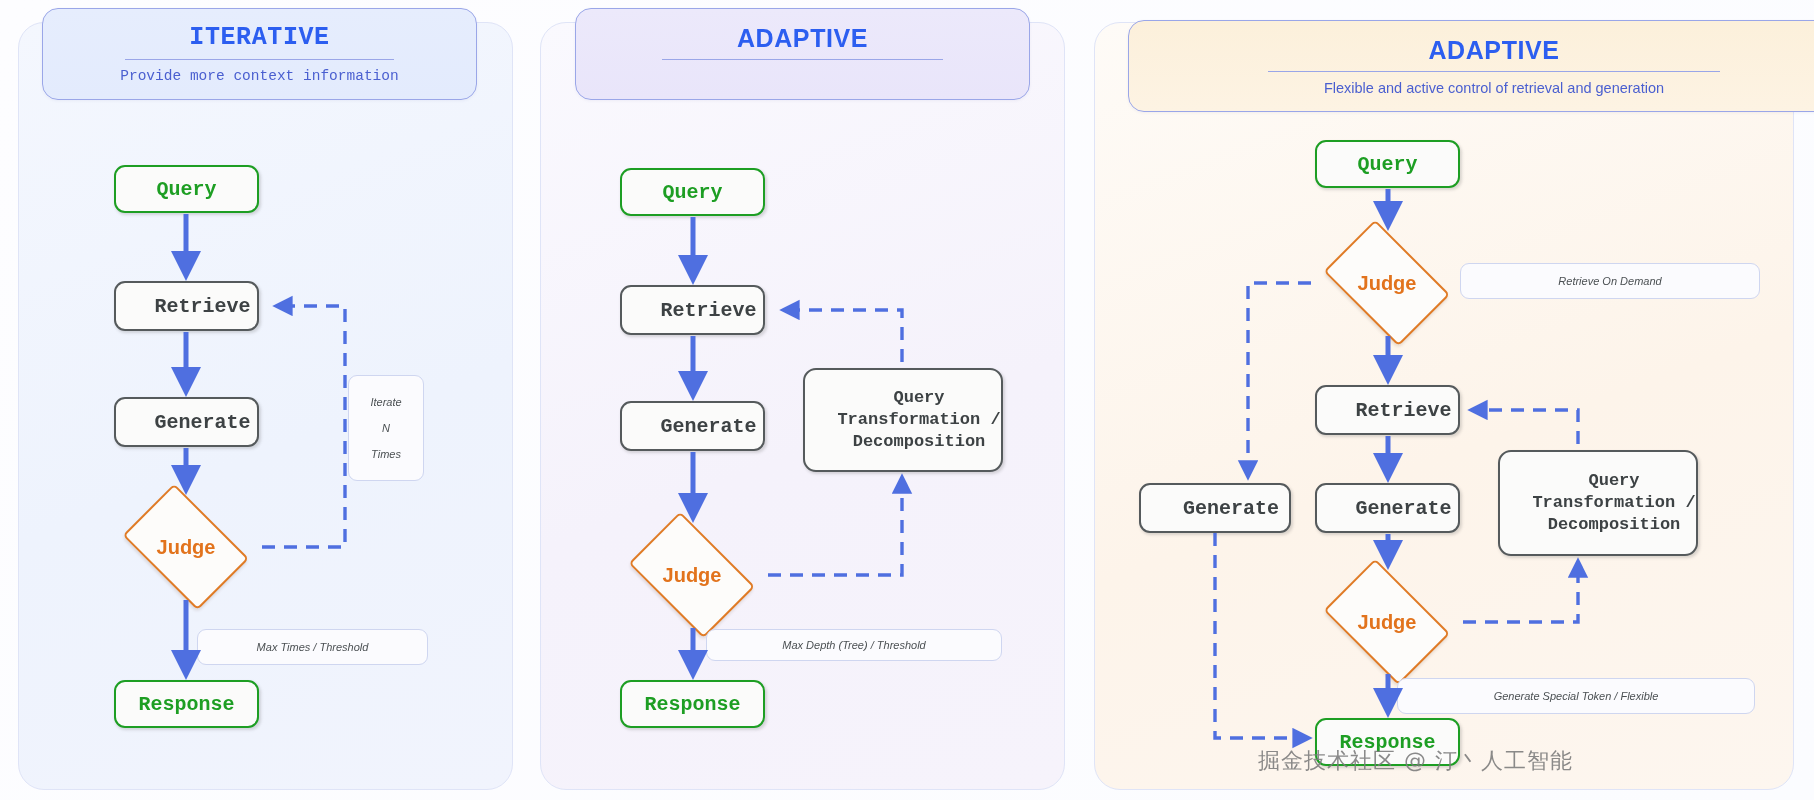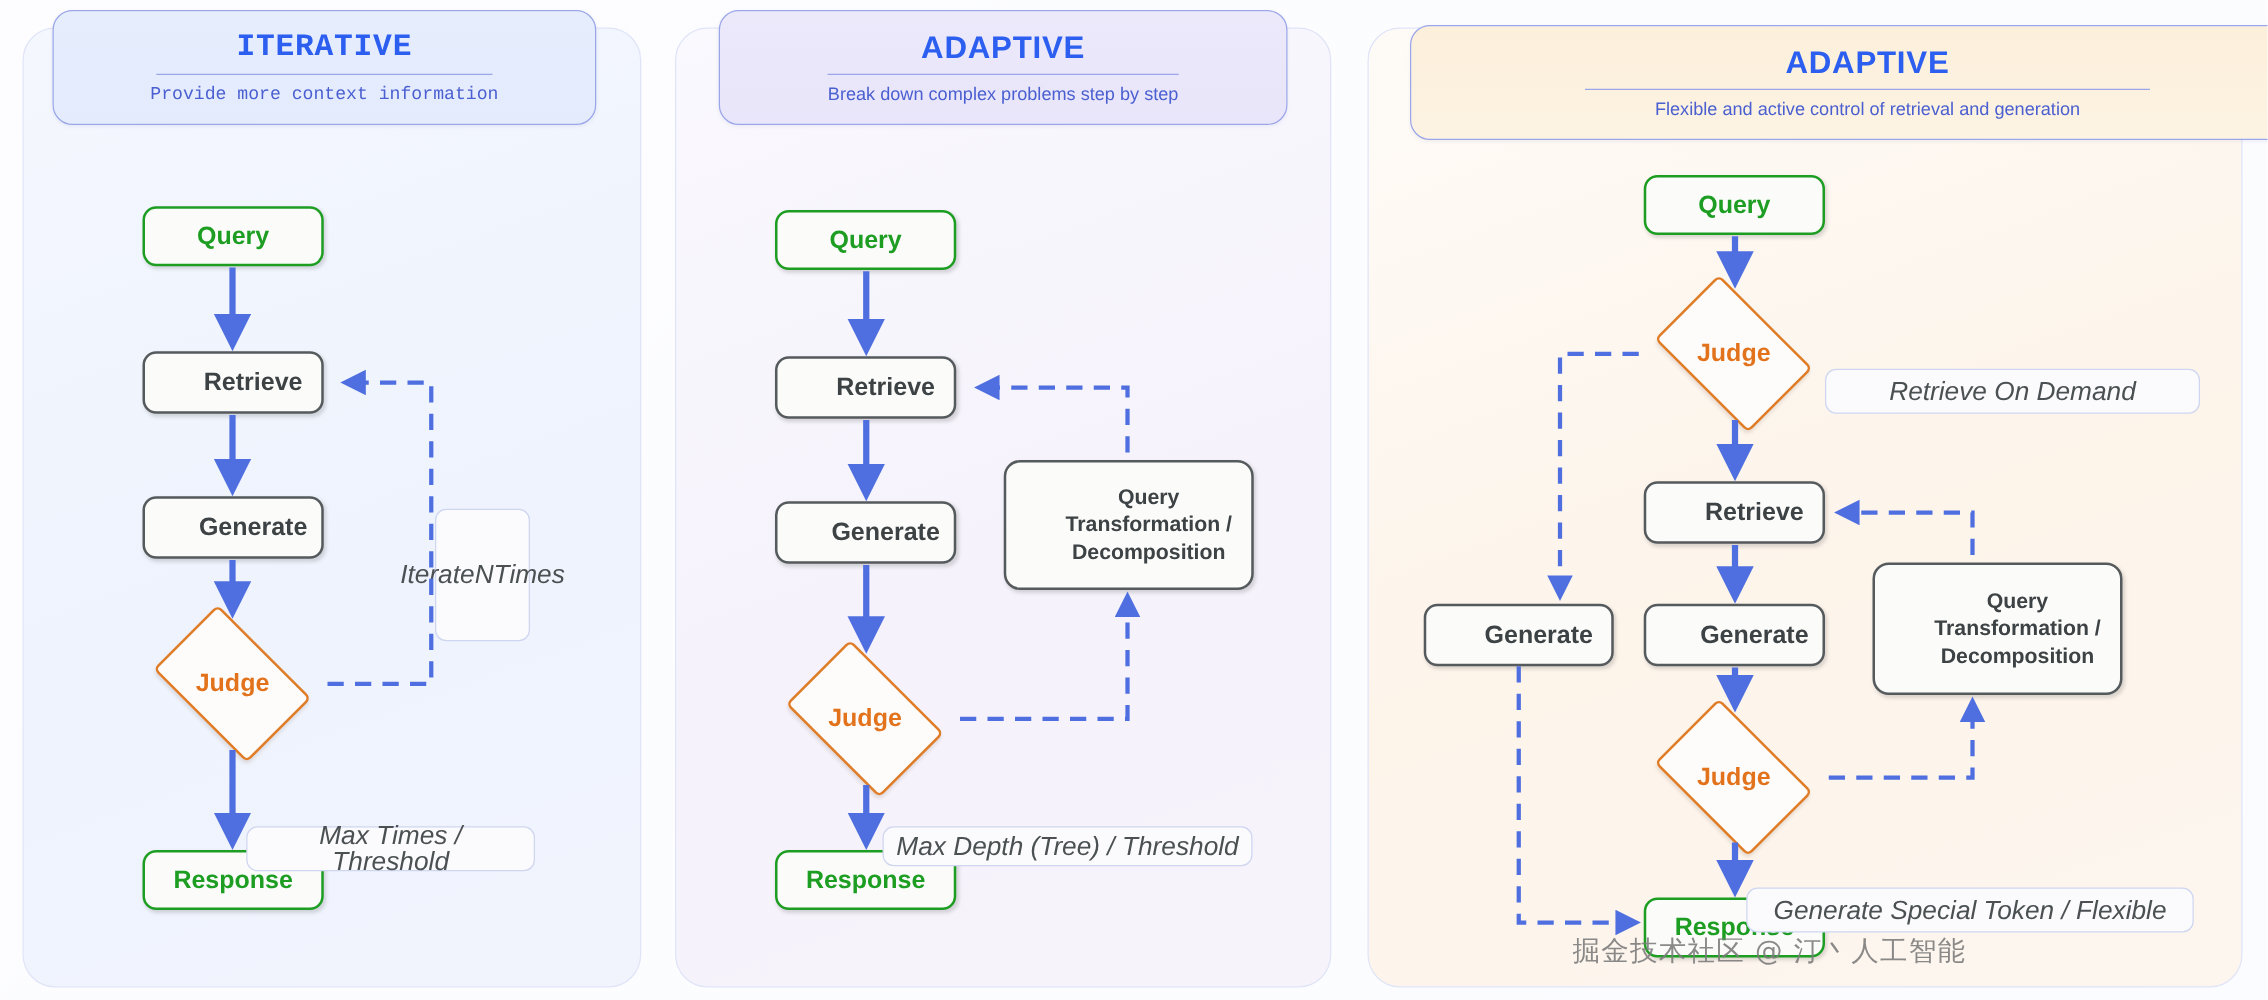--- a/index.html
+++ b/index.html
@@ -55,20 +55,21 @@
   .hdr .sub { font-size: 14.5px; color: #4a5fd0; line-height: 18px; }
 
   
   .node {
     position: absolute;
     display: flex; align-items: center; justify-content: center;
     text-align: center;
     border-radius: 11px;
     background: #fbfbfa;
     box-shadow: 1.5px 2px 3px rgba(90,90,90,.22);
+    font-family: Liberation Mono, monospace;
   }
   .node.term { border: 2.4px solid #1d9e23; color: #1d9e23;
                font-weight: bold; font-size: 20px; }
   .node.proc { border: 2.2px solid #555a5c; color: #3d4244;
                font-weight: bold; font-size: 20px; padding-left: 32px; }
   .node.multi { font-size: 17px; line-height: 22px; border-radius: 13px; }
 
   
   .diamond {
     position: absolute;
@@ -90,25 +91,24 @@
 
   
   .tag {
     position: absolute;
     display: flex; align-items: center; justify-content: center;
     border: 1px solid #cfd6f0;
     border-radius: 9px;
     background: #fbfbfe;
     color: #4b5053;
     font-style: italic;
-    font-size: 21px;
+    font-size: 11px;
     line-height: 21px;
     text-align: center;
     padding: 0 10px;
-    margin-top: 32px;
   }
   .tag.vert { line-height: 26px; }
 
   
   .edge { position: absolute; overflow: visible; }
   .watermark {
     position: absolute;
     color: #7b7b7b;
     font-size: 22px;
     letter-spacing: 1px;
@@ -136,21 +136,21 @@
 
   <div class="node proc" style="left:114px;top:397px;width:145px;height:50px;">Generate</div>
 
   <div class="diamond" style="left:110px;top:495px;width:152px;height:104px;">
     <div class="dshape"></div>
     <div class="dtext">Judge</div>
   </div>
 
   <div class="node term" style="left:114px;top:680px;width:145px;height:48px;">Response</div>
 
-  <div class="tag vert" style="left:348px;top:375px;width:76px;height:106px;flex-direction:row;">
+  <div class="tag vert" style="left:348px;top:375px;width:76px;height:106px;flex-direction:column;">
     <span>Iterate</span>
     <span>N</span>
     <span>Times</span>
   </div>
 
   <div class="tag" style="left:197px;top:629px;width:231px;height:36px;">Max Times / Threshold</div>
 
   <svg class="edge" style="left:0;top:0;width:540px;height:800px;">
     <defs>
       <marker id="ah" markerWidth="7" markerHeight="7" refX="4.6" refY="3" orient="auto">
@@ -165,21 +165,20 @@
     <line x1="186" y1="448" x2="186" y2="488" stroke="#4f6fe0" stroke-width="5" marker-end="url(#ah)"></line>
     <line x1="186" y1="600" x2="186" y2="673" stroke="#4f6fe0" stroke-width="5" marker-end="url(#ah)"></line>
     <path d="M262,547 L345,547 L345,306 L277,306" fill="none" stroke="#4f6fe0" stroke-width="3.4" stroke-dasharray="13,9" marker-end="url(#ahd)"></path>
   </svg>
 
   <div class="panel p2"></div>
 
   <div class="hdr h2">
     <div class="ttl">ADAPTIVE</div>
     <div class="rule"></div>
-    <div class="sub">Break down complex problems step by step</div>
   </div>
 
   <div class="node term" style="left:620px;top:168px;width:145px;height:48px;">Query</div>
 
   <div class="node proc" style="left:620px;top:285px;width:145px;height:50px;">Retrieve</div>
 
   <div class="node proc" style="left:620px;top:401px;width:145px;height:50px;">Generate</div>
 
   <div class="diamond" style="left:616px;top:523px;width:152px;height:104px;">
     <div class="dshape"></div>

